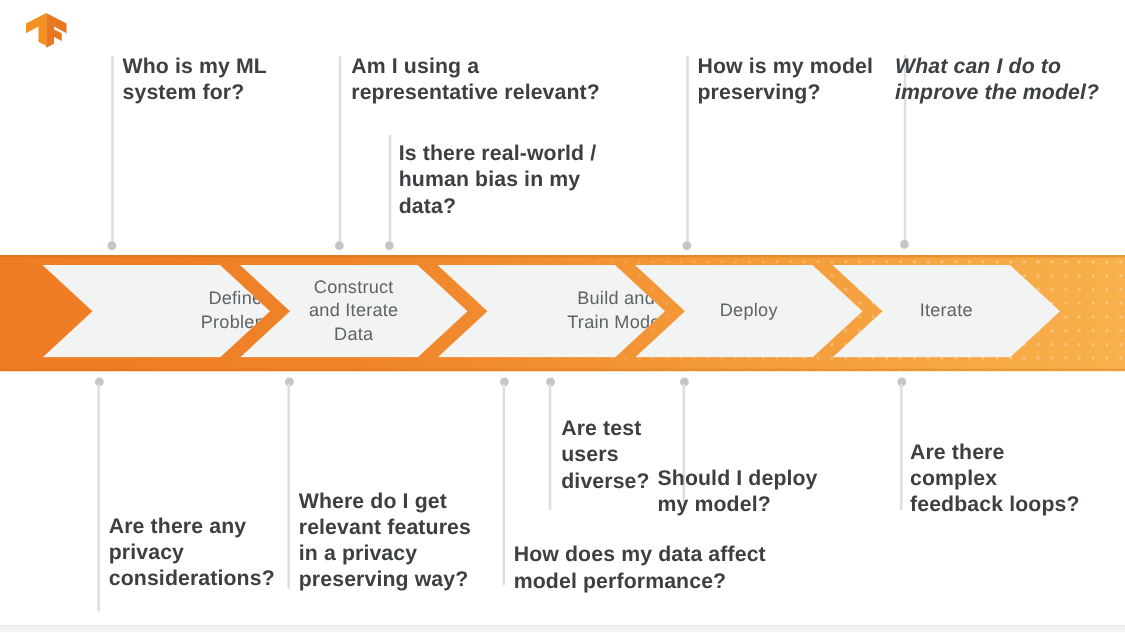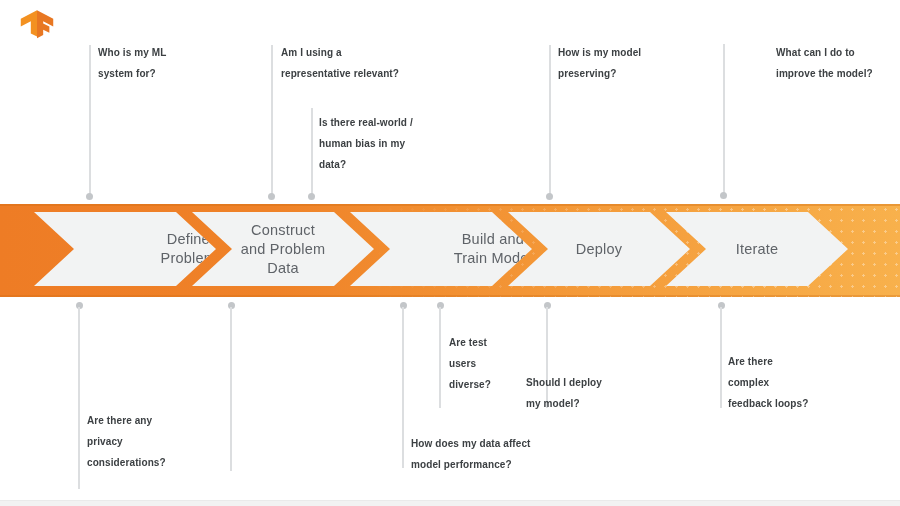--- a/index.html
+++ b/index.html
@@ -30,21 +30,21 @@
   }
   .stage-label{
     color:#5f6368;font-size:14.5px;line-height:19px;text-align:center;
     white-space:pre-line;letter-spacing:.2px;
   }
   
   .vline{position:absolute;width:2px;background:#dcdee0;}
   .dot{position:absolute;width:7px;height:7px;border-radius:50%;background:#c3c6c9;}
   
   .q{
-    position:absolute;color:#3c4043;font-weight:bold;font-size:10px;line-height:21px;
+    position:absolute;color:#3c4043;font-weight:bold;font-size:17px;line-height:21px;
     white-space:pre-line;letter-spacing:.1px;
   }
   .footer-bar{position:absolute;left:0;bottom:0;width:900px;height:5px;background:#f2f2f2;border-top:1px solid #eaeaea;}
 </style>
 </head>
 <body>
 
 <div class="canvas">
 
   <svg class="logo" viewBox="0 0 44 40" aria-hidden="true">
@@ -69,32 +69,32 @@
 
   <div class="q" style="left:98px;top:42px;">Who is my ML
 system for?</div>
   <div class="q" style="left:281px;top:42px;">Am I using a
 representative relevant?</div>
   <div class="q" style="left:319px;top:112px;">Is there real-world /
 human bias in my
 data?</div>
   <div class="q" style="left:558px;top:42px;">How is my model
 preserving?</div>
-  <div class="q" style="left:776px;top:42px;">What can I do to
+  <div class="q" style="left:716px;top:42px;font-style:italic;">What can I do to
 improve the model?</div>
 
   <div class="band"></div>
 
   <div class="chevron" style="left:34px;justify-content:flex-end;">
     <span class="stage-label">Define
 Problem</span>
   </div>
   <div class="chevron" style="left:192px;">
     <span class="stage-label">Construct
-and Problem
+and Iterate
 Data</span>
   </div>
   <div class="chevron" style="left:350px;justify-content:flex-end;">
     <span class="stage-label">Build and
 Train Model</span>
   </div>
   <div class="chevron" style="left:508px;">
     <span class="stage-label">Deploy</span>
   </div>
   <div class="chevron" style="left:666px;">
@@ -115,20 +115,24 @@
 
   <div class="dot" style="left:544px;top:302px;"></div>
   <div class="vline" style="left:546px;top:307px;height:101px;"></div>
 
   <div class="dot" style="left:718px;top:302px;"></div>
   <div class="vline" style="left:720px;top:307px;height:101px;"></div>
 
   <div class="q" style="left:87px;top:410px;">Are there any
 privacy
 considerations?</div>
+  <div class="q" style="left:239px;top:390px;">Where do I get
+relevant features
+in a privacy
+preserving way?</div>
   <div class="q" style="left:449px;top:332px;">Are test
 users
 diverse?</div>
   <div class="q" style="left:411px;top:433px;">How does my data affect
 model performance?</div>
   <div class="q" style="left:526px;top:372px;">Should I deploy
 my model?</div>
   <div class="q" style="left:728px;top:351px;">Are there
 complex
 feedback loops?</div>

